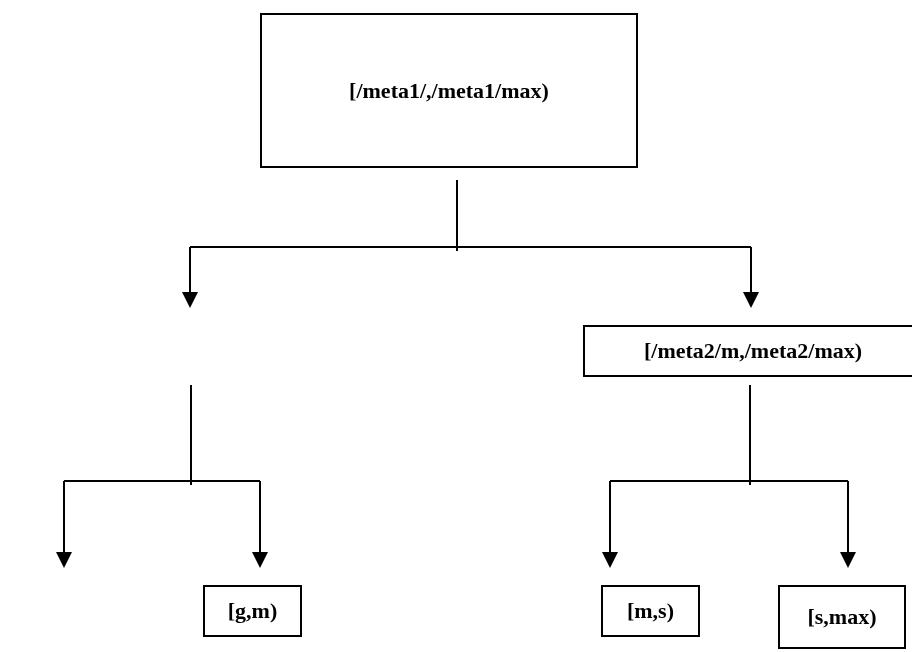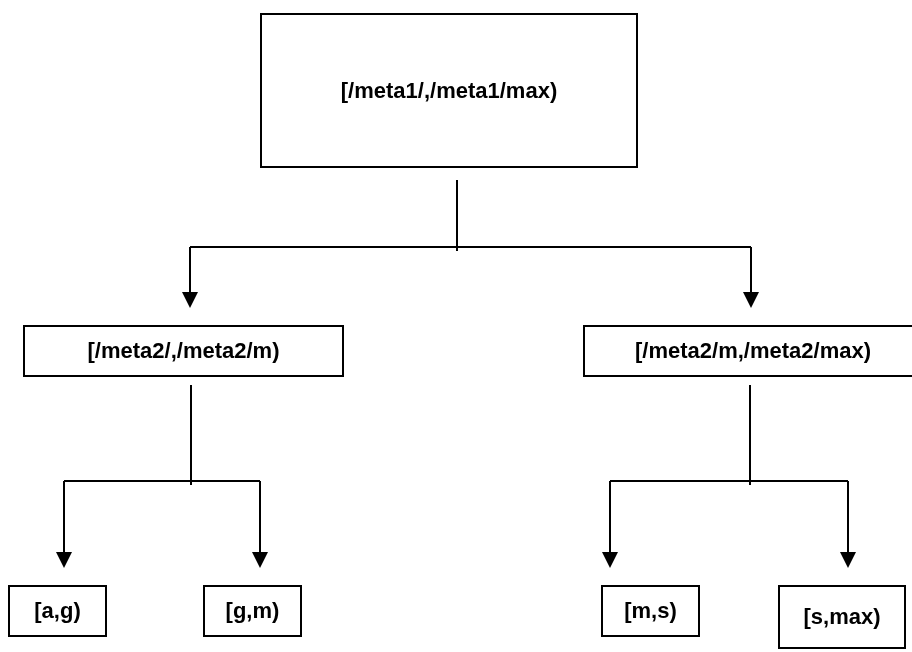--- a/index.html
+++ b/index.html
@@ -8,21 +8,21 @@
     width: 912px;
     height: 652px;
     background: #ffffff;
     overflow: hidden;
   }
   #canvas {
     position: relative;
     width: 912px;
     height: 652px;
     background: #ffffff;
-    font-family: Liberation Sans, sans-serif;
+    font-family: Liberation Serif, serif;
   }
   #edges-svg {
     position: absolute;
     left: 0;
     top: 0;
     width: 912px;
     height: 652px;
   }
   .node {
     position: absolute;
@@ -81,31 +81,25 @@
     <path class="edge-line" d="M610 481 L610 553"></path>
     <polygon class="arrowhead" points="602,552 618,552 610,568"></polygon>
     <path class="edge-line" d="M848 481 L848 553"></path>
     <polygon class="arrowhead" points="840,552 856,552 848,568"></polygon>
   </svg>
 
   <div class="node" id="node-root">
     <span>[/meta1/,/meta1/max)</span>
   </div>
 
-  <div class="node" id="node-meta2-left">
-    <span>[/meta2/,/meta2/m)</span>
-  </div>
 
   <div class="node" id="node-meta2-right">
     <span>[/meta2/m,/meta2/max)</span>
   </div>
 
-  <div class="node" id="node-leaf-ag">
-    <span>[a,g)</span>
-  </div>
 
   <div class="node" id="node-leaf-gm">
     <span>[g,m)</span>
   </div>
 
   <div class="node" id="node-leaf-ms">
     <span>[m,s)</span>
   </div>
 
   <div class="node" id="node-leaf-smax">

